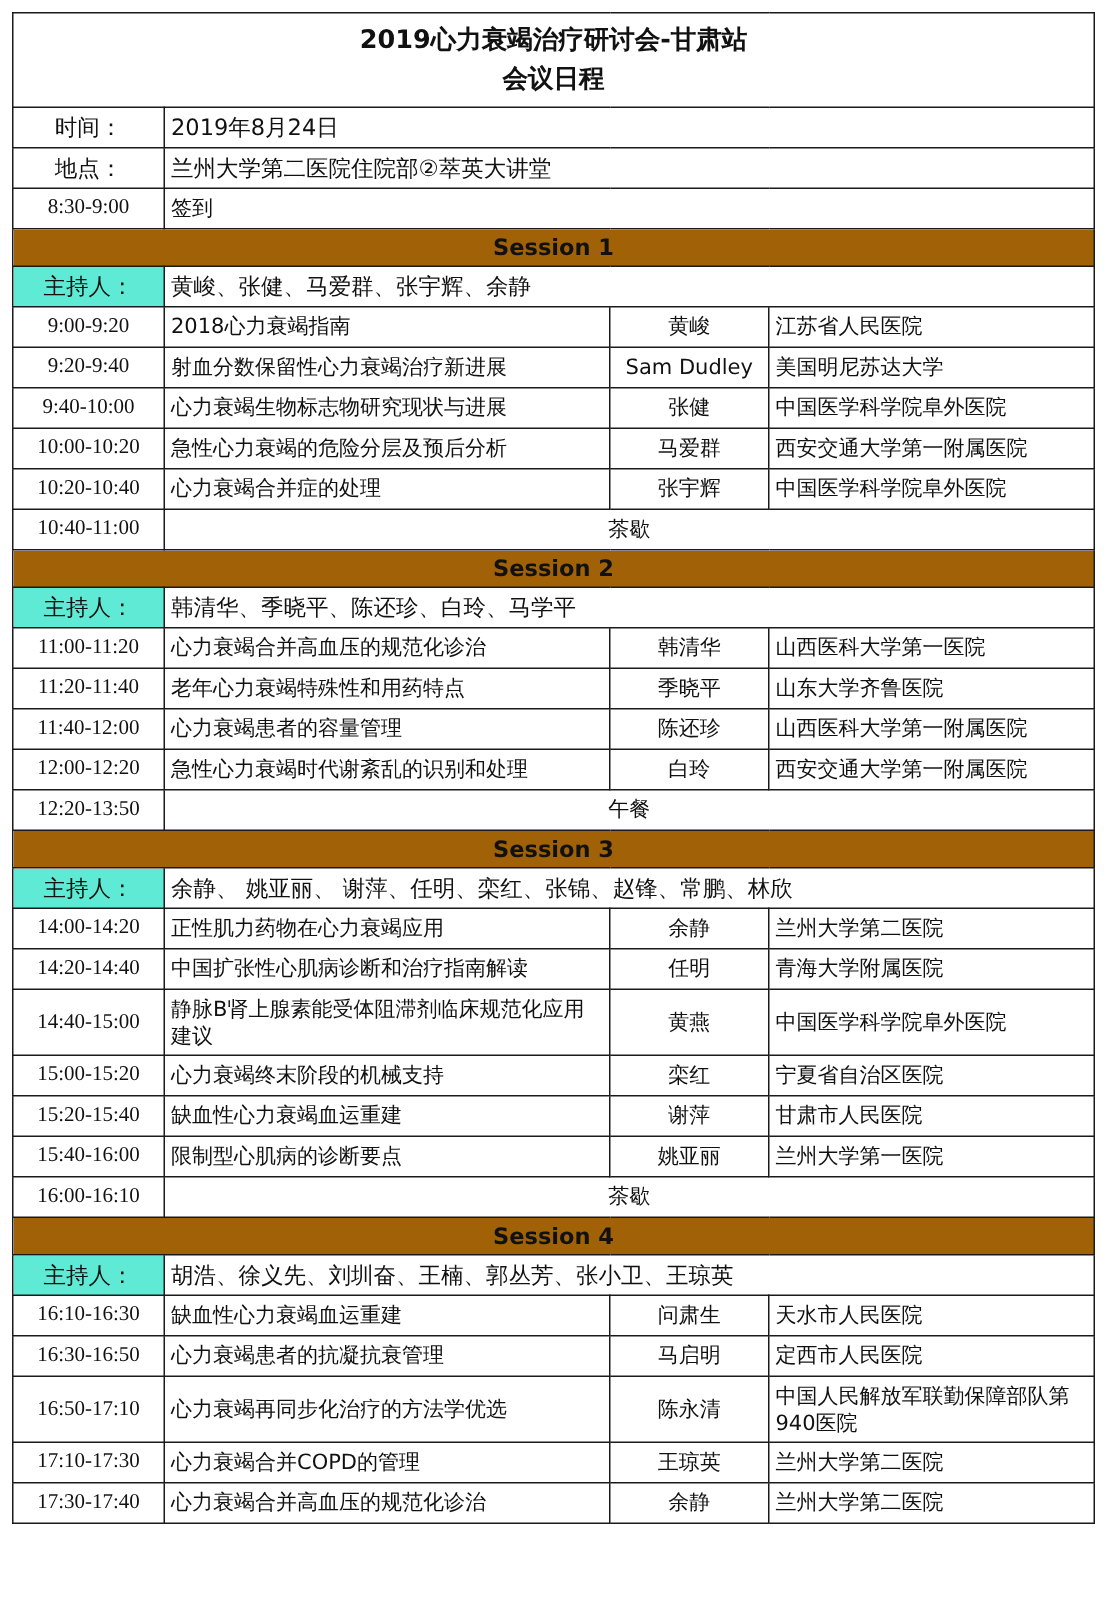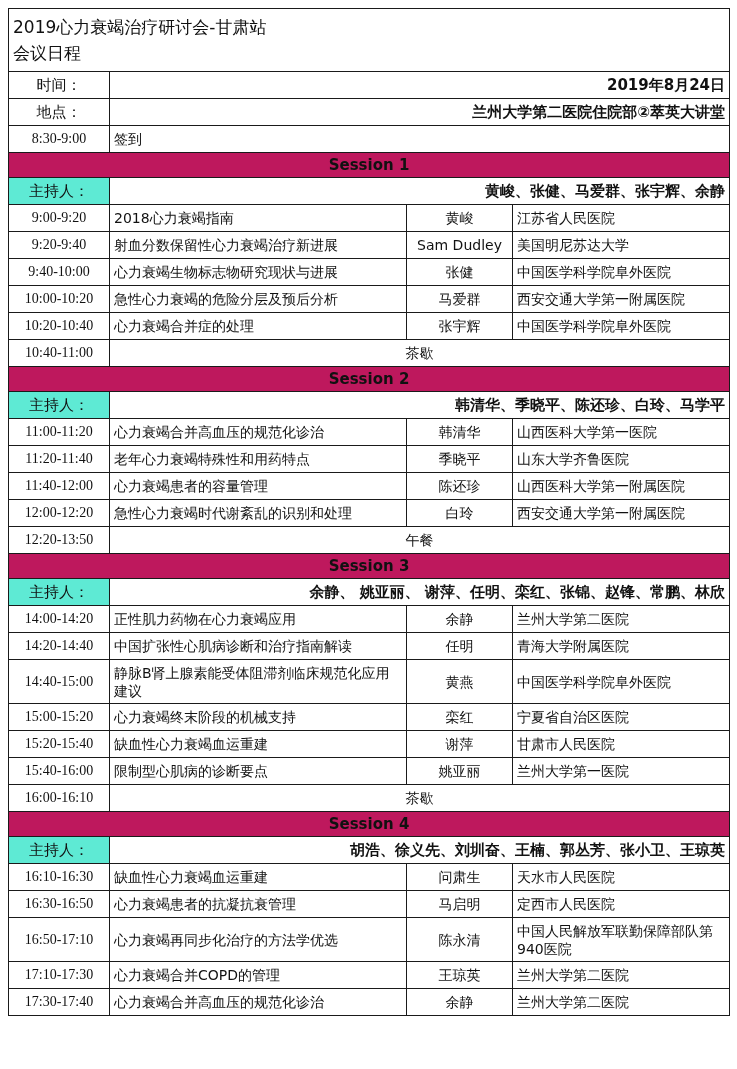--- a/index.html
+++ b/index.html
@@ -6,25 +6,25 @@
   body { width: 737px; height: 1069px; position: relative; overflow: hidden;
          font-family: "DejaVu Sans", "Liberation Sans", sans-serif; color: #111; }
   #schedule { position: absolute; left: 8px; top: 8px; width: 721px;
               border-collapse: collapse; table-layout: fixed; }
   #schedule td { border: 1.5px solid #1a1a1a; padding: 0 4px; font-size: 14px;
                  line-height: 18px; vertical-align: middle; overflow: hidden; white-space: nowrap; }
   #schedule col.c1 { width: 101px; }
   #schedule col.c2 { width: 297px; }
   #schedule col.c3 { width: 106px; }
   #schedule col.c4 { width: 217px; }
-  .title-cell { text-align: left; font-weight: normal; font-size: 17px !important;
+  .title-cell { text-align: center; font-weight: bold; font-size: 17px !important;
                 line-height: 26px !important; height: 62px; }
   .label-cell { text-align: center; font-weight: normal; font-size: 15px !important; }
-  .bold { font-weight: bold; font-size: 15px !important; text-align: right; }
-  .session-row td { background: #be185d; text-align: center; font-weight: bold;
+  .bold { font-weight: normal; font-size: 15px !important; }
+  .session-row td { background: #a16207; text-align: center; font-weight: bold;
                     font-size: 15px !important; height: 24px; }
   .host-row td.label-cell { background: #5eead4; }
   .time-cell { text-align: center; font-family: Liberation Serif, serif; }
   .center { text-align: center; }
   .wrap { white-space: normal !important; }
   tr.r { height: 27px; }
   tr.r2 { height: 44px; }
 </style>
 </head>
 <body>

